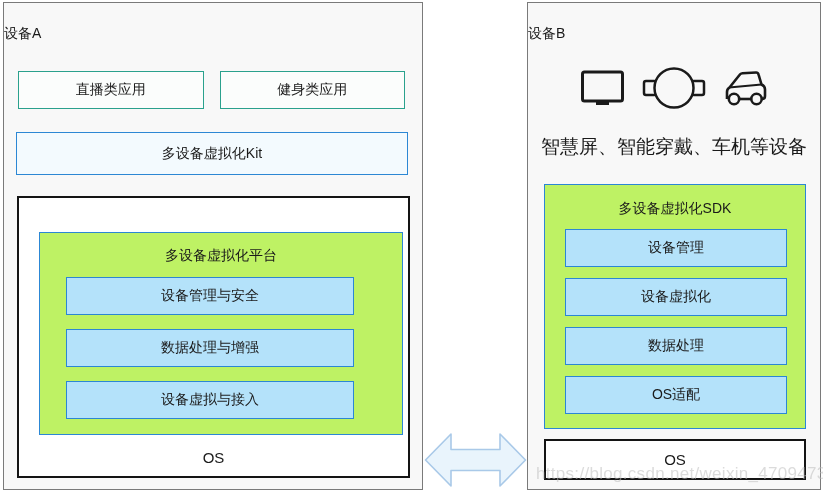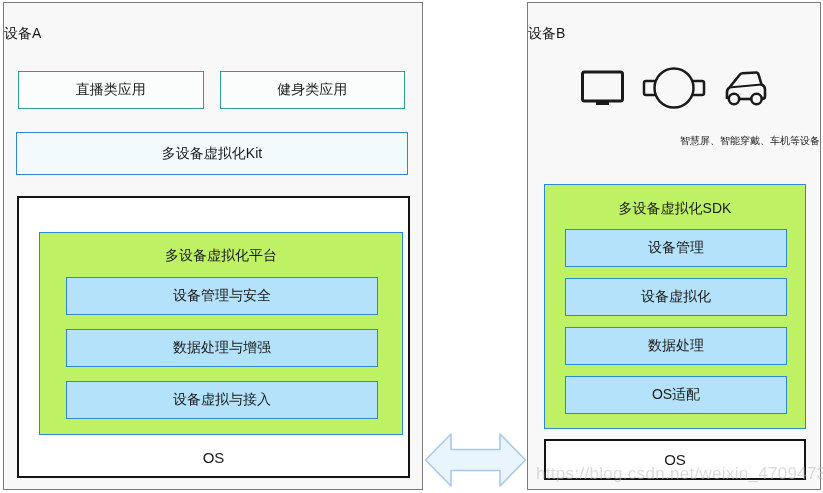--- a/index.html
+++ b/index.html
@@ -36,29 +36,29 @@
   .blue-panel{
     position:absolute;border:1px solid #2c87d4;background:#bef264;box-sizing:border-box;
   }
   #platformPanel{top:34px;left:20px;width:364px;height:203px;}
   .blue-panel-title{position:absolute;top:14px;left:0;right:0;text-align:center;font-size:14px;}
   .module{
     position:absolute;height:38px;border:1px solid #2c87d4;background:#b4e2fa;
     display:flex;align-items:center;justify-content:center;font-size:14px;
     box-sizing:border-box;
   }
-  #platformPanel .module{left:26px;width:312px;}
+  #platformPanel .module{left:26px;width:288px;}
   #modA1{top:44px;} #modA2{top:96px;} #modA3{top:148px;}
   .os-label-a{position:absolute;bottom:10px;left:0;right:0;text-align:center;font-size:15px;}
   
   .icons-row{
     position:absolute;top:62px;left:0;right:0;height:50px;
     display:flex;align-items:center;justify-content:center;gap:17px;
   }
-  .caption{position:absolute;top:131px;left:0;right:0;text-align:right;font-size:10px;}
+  .caption{position:absolute;top:131px;left:0;right:0;text-align:center;font-size:19px;}
   #sdkPanel{top:181px;left:16px;width:262px;height:245px;}
   #sdkPanel .blue-panel-title{top:15px;}
   #sdkPanel .module{left:20px;width:222px;}
   #modB1{top:44px;} #modB2{top:93px;} #modB3{top:142px;} #modB4{top:191px;}
   .osbox-b{
     position:absolute;top:436px;left:16px;width:262px;height:41px;
     border:2px solid #141414;background:#ffffff;box-sizing:border-box;
     display:flex;align-items:center;justify-content:center;font-size:15px;
   }
   

